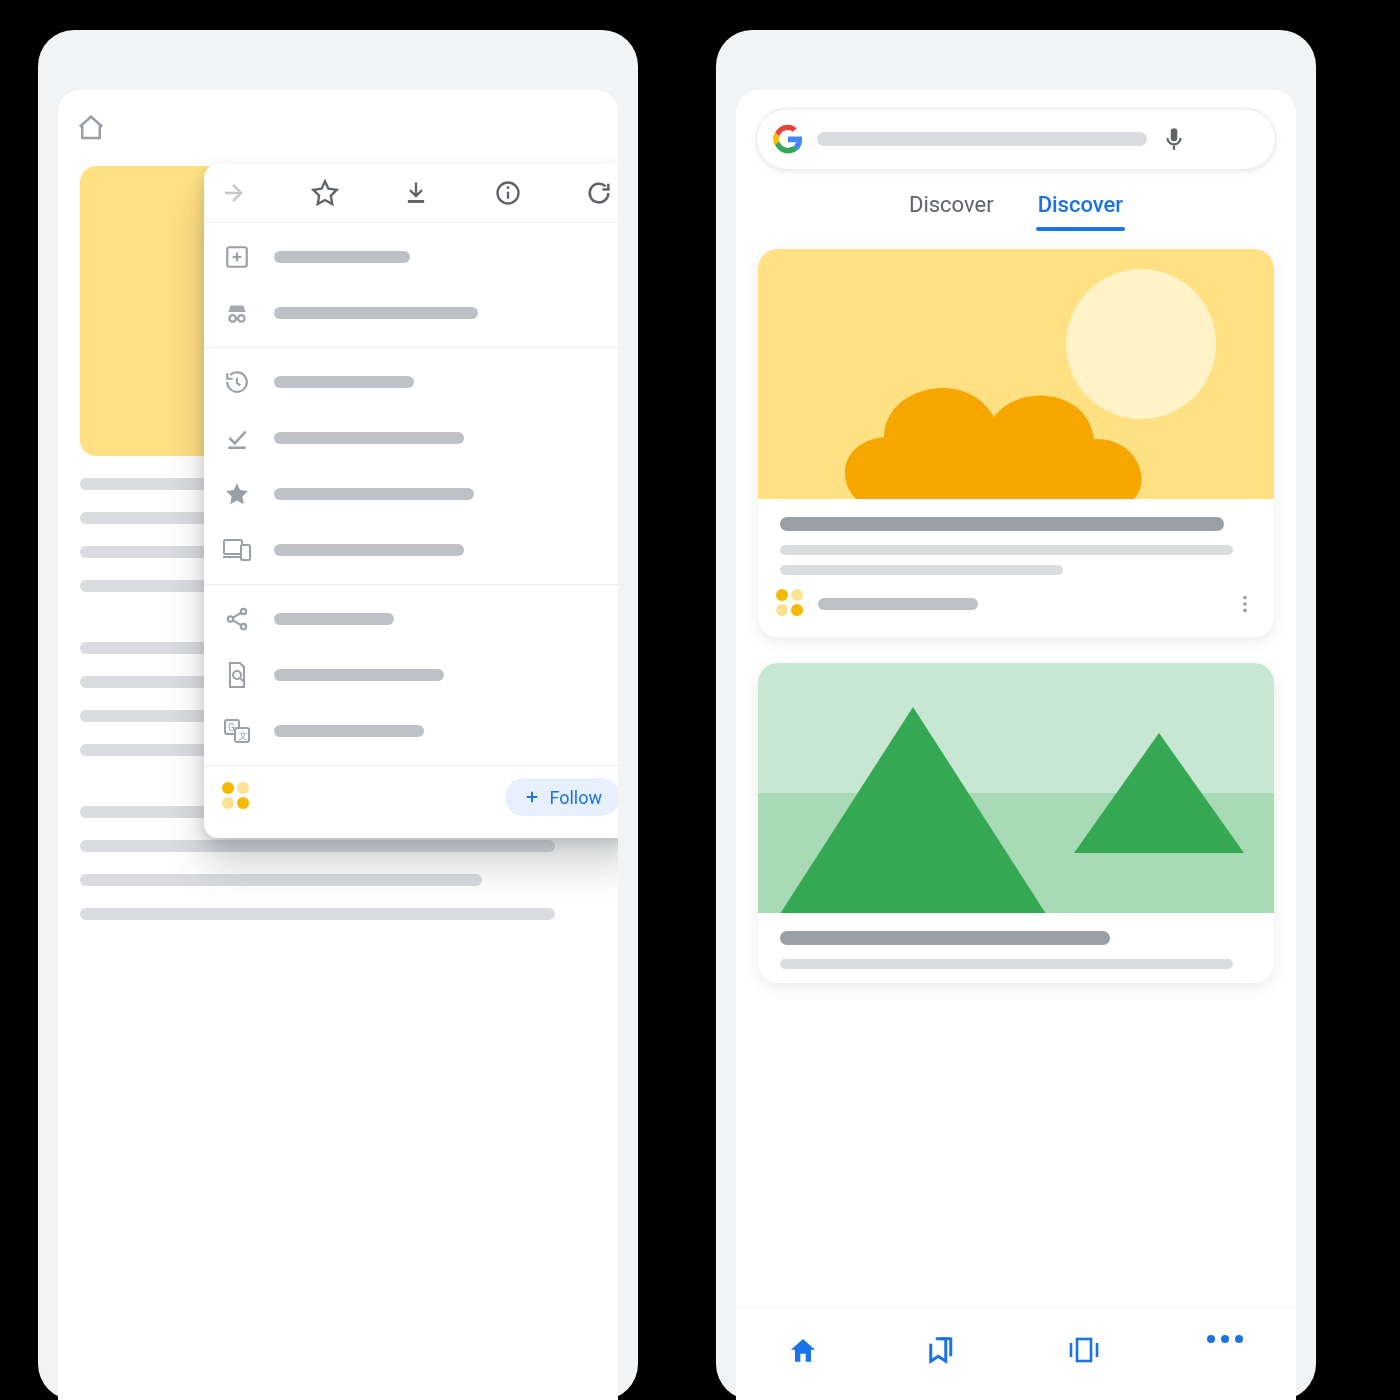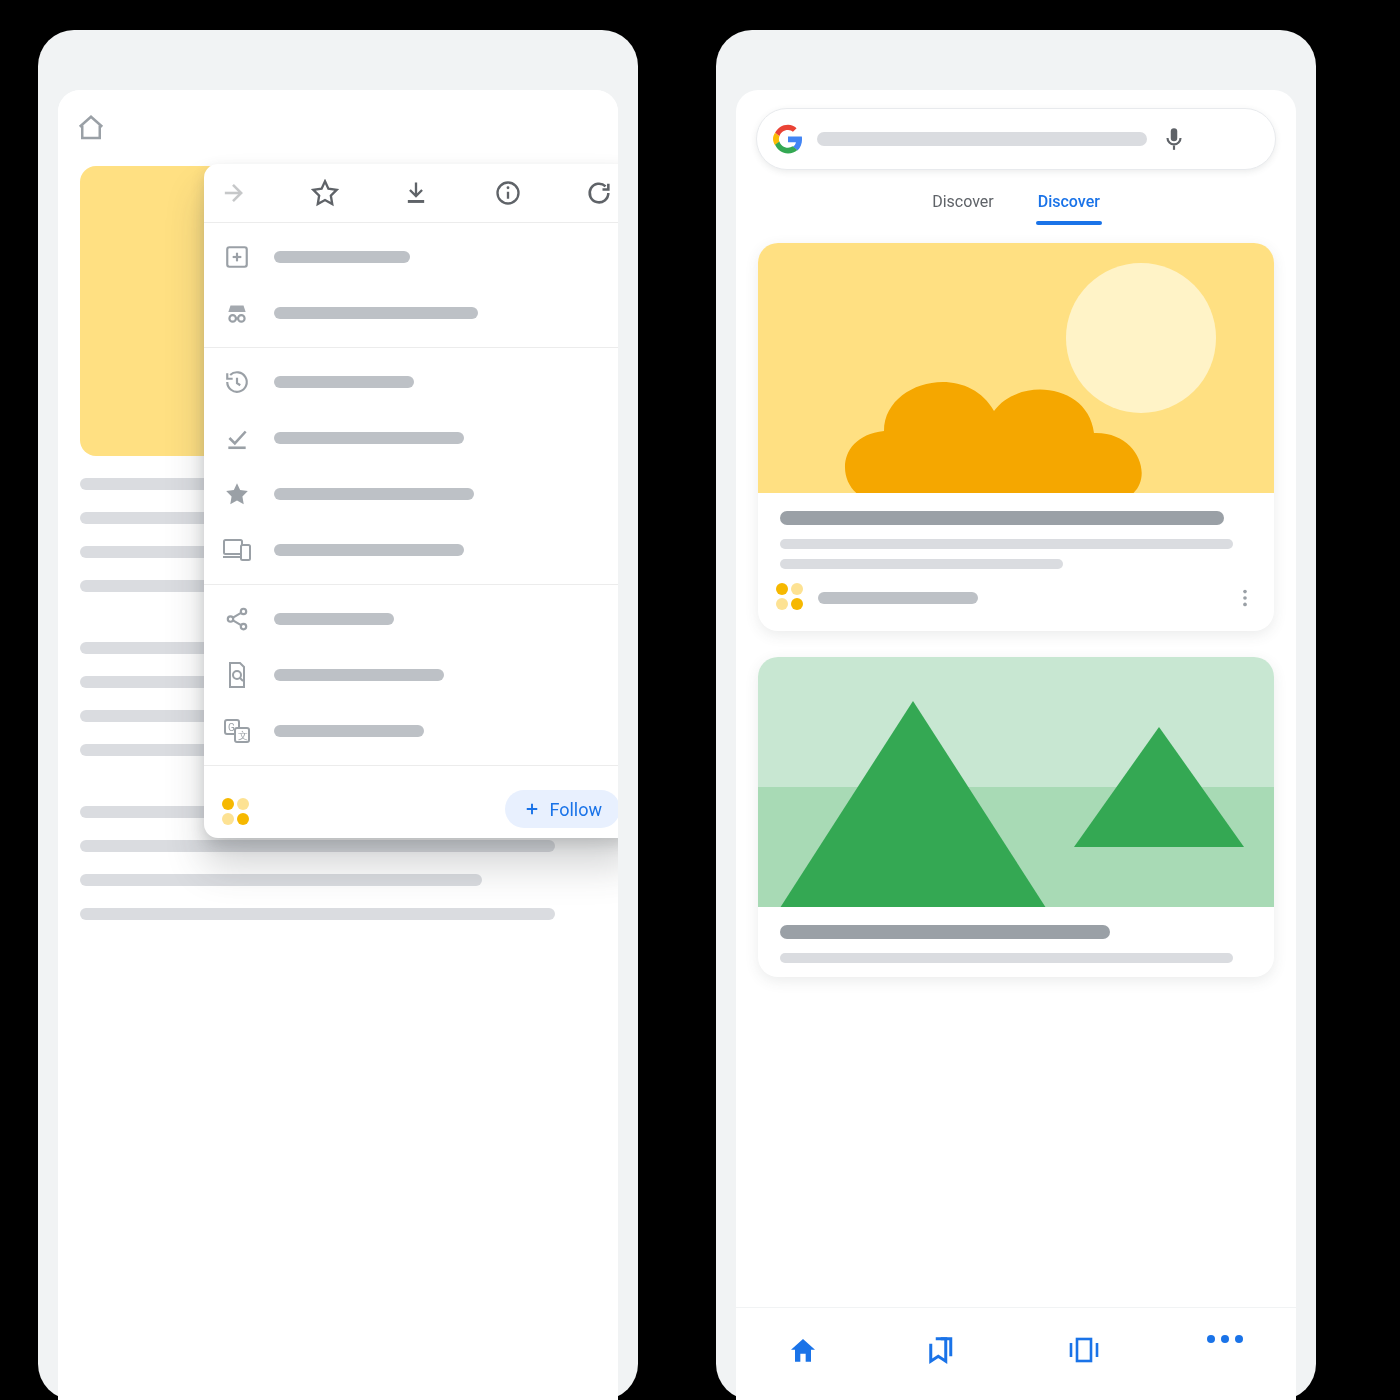--- a/index.html
+++ b/index.html
@@ -29,37 +29,37 @@
 
 
 .menu{position:absolute;left:146px;top:74px;width:430px;background:#fff;border-radius:14px;box-shadow:0 28px 38px rgba(60,64,67,.22),0 6px 14px rgba(60,64,67,.18);padding-bottom:10px}
 .menu-top{display:flex;align-items:center;justify-content:space-between;padding:12px 18px 12px 12px;border-bottom:1px solid #ececec}
 .menu-top .ico{width:34px;height:34px;color:#5f6368;display:flex;align-items:center;justify-content:center}
 .menu-sec{padding:6px 0;border-bottom:1px solid #ececec}
 .menu-sec:last-child{border-bottom:none}
 .mrow{display:flex;align-items:center;height:56px;padding:0 18px;gap:22px}
 .mrow .mi{width:30px;height:30px;color:#9aa0a6;display:flex;align-items:center;justify-content:center;flex:0 0 30px}
 .mrow .mlabel{height:12px;border-radius:6px;background:#bdc1c6}
-.follow-row{display:flex;align-items:flex-end;height:62px;padding:0 14px 0 18px;gap:26px}
+.follow-row{display:flex;align-items:center;height:62px;padding:0 14px 0 18px;gap:26px}
 .dotset{width:30px;height:30px;position:relative;flex:0 0 30px}
 .dotset span{position:absolute;width:12px;height:12px;border-radius:50%}
 .dotset .a{left:0;top:0;background:#f6b800}
 .dotset .b{left:15px;top:0;background:#fde293}
 .dotset .c{left:0;top:15px;background:#fde293}
 .dotset .d{left:15px;top:15px;background:#f6b800}
 .follow-chip{margin-left:auto;background:#e8f0fe;color:#1a73e8;border-radius:22px;height:38px;display:flex;align-items:center;padding:0 18px;gap:8px;font-size:18px}
 .follow-chip svg{color:#1a73e8}
 
 
 .search{margin:18px 20px 0 20px;height:60px;background:#fff;border:1px solid #e8eaed;border-radius:32px;box-shadow:0 2px 6px rgba(60,64,67,.10);display:flex;align-items:center;padding:0 16px;gap:14px}
 .glogo{width:30px;height:30px}
 .search .field{flex:1;height:14px;border-radius:7px;background:#dadce0;max-width:330px}
 .mic{color:#5f6368}
 .tabs{display:flex;justify-content:center;gap:44px;margin-top:22px}
-.tab{font-size:16px;color:#5f6368;position:relative;padding-bottom:14px}
+.tab{font-size:22px;color:#5f6368;position:relative;padding-bottom:14px}
 .tab.active{color:#1a73e8;font-weight:500}
 .tab.active::after{content:"";position:absolute;left:-2px;right:-2px;bottom:0;height:4px;background:#1a73e8;border-radius:3px}
 
 .feed{padding:18px 22px 0 22px}
 .card{background:#fff;border-radius:20px;box-shadow:0 4px 14px rgba(60,64,67,.10);overflow:hidden;margin-bottom:26px}
 .card .imgbox{height:250px;position:relative;overflow:hidden}
 .sun-sky{background:#ffe082}
 .sun{position:absolute;right:58px;top:20px;width:150px;height:150px;border-radius:50%;background:#fff3c7}
 .cloud{position:absolute;left:80px;bottom:-8px;width:320px;height:155px}
 .cloud svg{width:100%;height:100%}

